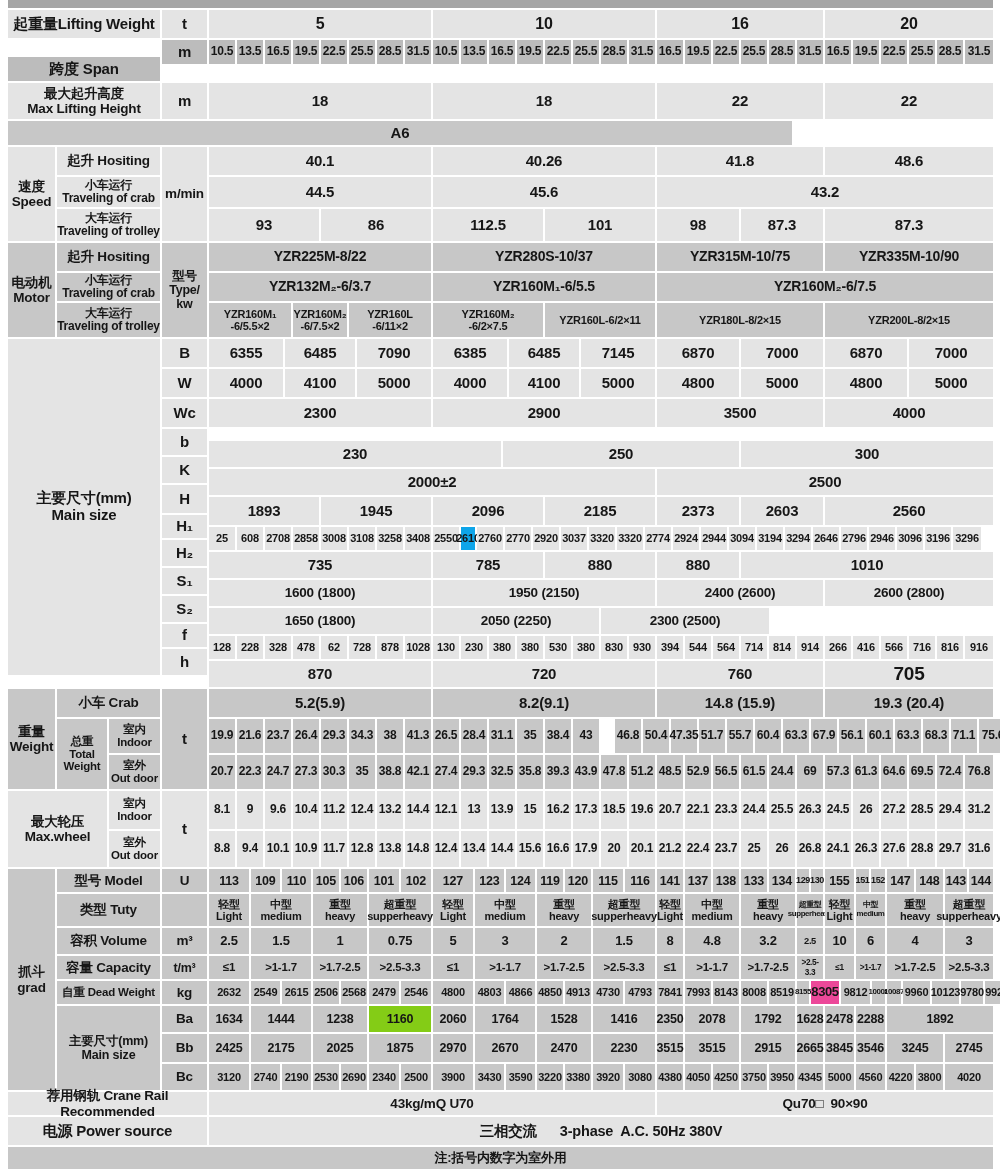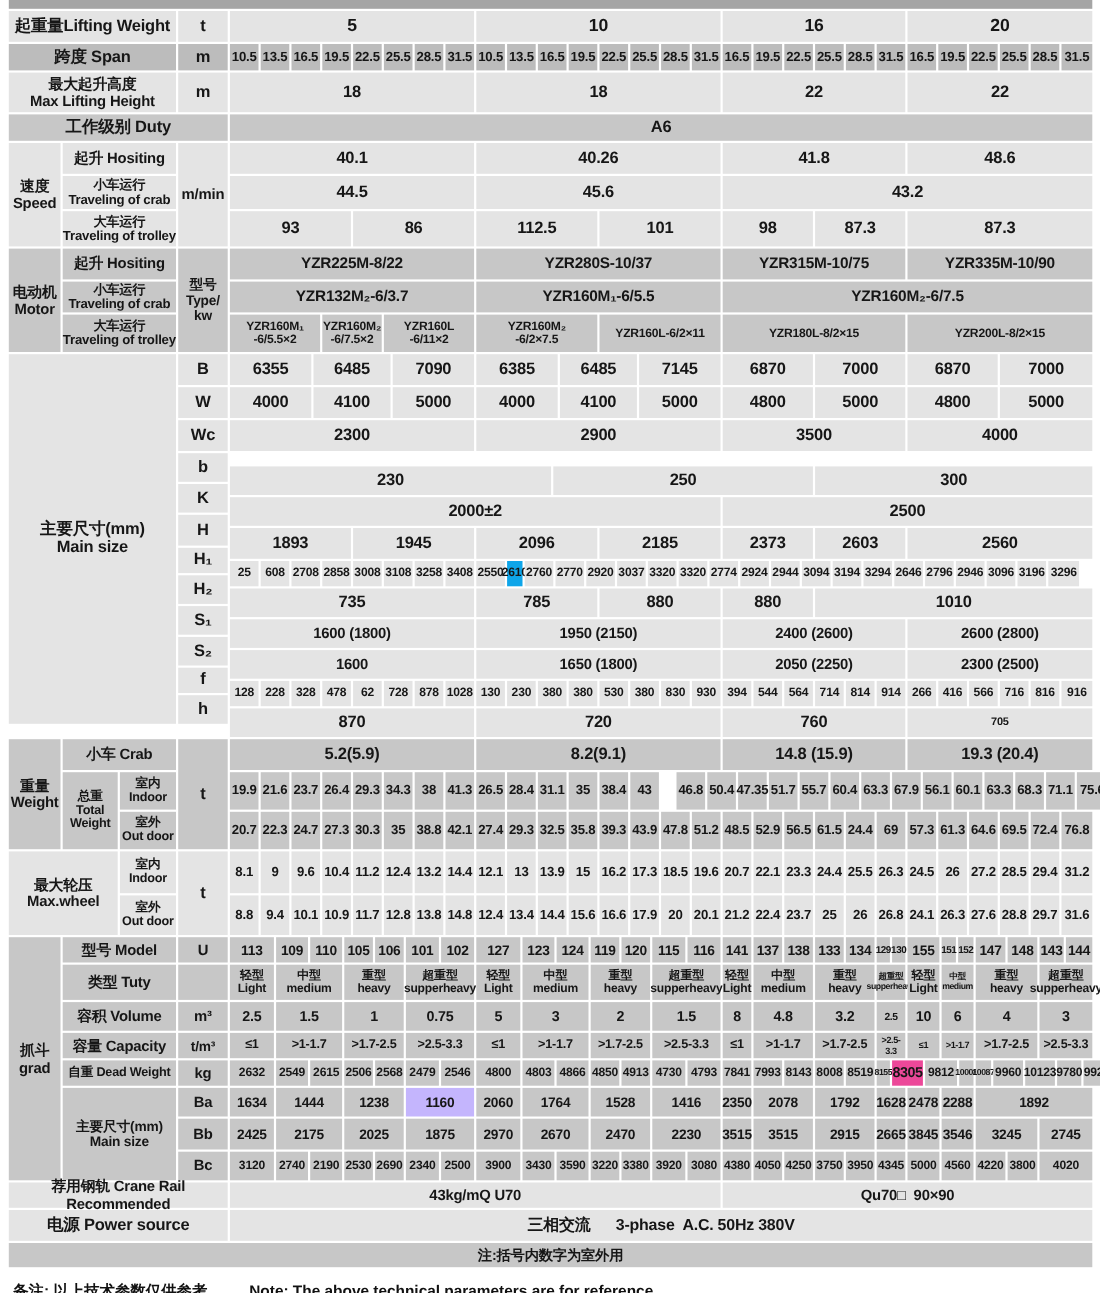--- a/index.html
+++ b/index.html
@@ -32,21 +32,21 @@
         <div class="drow" style="height: 28px;">
           <div class="cell" style="width: 222px; height: 28px; font-size: 16px; background: rgb(228, 228, 228);">5</div>
           <div class="cell" style="width: 222px; height: 28px; font-size: 16px; background: rgb(228, 228, 228);">10</div>
           <div class="cell" style="width: 166px; height: 28px; font-size: 16px; background: rgb(228, 228, 228);">16</div>
           <div class="cell" style="width: 168px; height: 28px; font-size: 16px; background: rgb(228, 228, 228);">20</div>
         </div>
       </div>
     </div>
     <div class="sec">
       <div class="col" style="width: 152px;">
-        <div class="cell" style="width: 152px; height: 24px; font-size: 15px; background: rgb(188, 188, 188);">跨度 Span</div>
+        <div class="cell" style="width: 152px; height: 24px; font-size: 15px; background: rgb(188, 188, 188); margin-top: 17px;">跨度 Span</div>
       </div>
       <div class="col" style="width: 45px;">
         <div class="cell" style="width: 45px; height: 24px; font-size: 15px; background: rgb(188, 188, 188);">m</div>
       </div>
       <div class="col">
         <div class="drow" style="height: 24px;">
           <div class="cell" style="width: 26px; height: 24px; font-size: 12px; background: rgb(188, 188, 188);">10.5</div>
           <div class="cell" style="width: 26px; height: 24px; font-size: 12px; background: rgb(188, 188, 188);">13.5</div>
           <div class="cell" style="width: 26px; height: 24px; font-size: 12px; background: rgb(188, 188, 188);">16.5</div>
           <div class="cell" style="width: 26px; height: 24px; font-size: 12px; background: rgb(188, 188, 188);">19.5</div>
@@ -88,23 +88,20 @@
       <div class="col">
         <div class="drow" style="height: 36px;">
           <div class="cell" style="width: 222px; height: 36px; font-size: 15px; background: rgb(228, 228, 228);">18</div>
           <div class="cell" style="width: 222px; height: 36px; font-size: 15px; background: rgb(228, 228, 228);">18</div>
           <div class="cell" style="width: 166px; height: 36px; font-size: 15px; background: rgb(228, 228, 228);">22</div>
           <div class="cell" style="width: 168px; height: 36px; font-size: 15px; background: rgb(228, 228, 228);">22</div>
         </div>
       </div>
     </div>
     <div class="sec">
-      <div class="col" style="width: 199px;">
-        <div class="cell" style="width: 199px; height: 24px; font-size: 15px; background: rgb(199, 199, 199);">工作级别 Duty</div>
-      </div>
       <div class="col">
         <div class="drow" style="height: 24px;">
           <div class="cell" style="width: 784px; height: 24px; font-size: 15px; background: rgb(199, 199, 199);">A6</div>
         </div>
       </div>
     </div>
     <div class="sec">
       <div class="col" style="width: 47px;">
         <div class="cell" style="width: 47px; height: 94px; font-size: 13.5px; background: rgb(228, 228, 228);">速度
 Speed</div>
@@ -291,21 +288,20 @@
           <div class="cell" style="width: 82px; height: 26px; font-size: 15px; background: rgb(228, 228, 228);">880</div>
           <div class="cell" style="width: 252px; height: 26px; font-size: 15px; background: rgb(228, 228, 228);">1010</div>
         </div>
         <div class="drow" style="height: 26px;">
           <div class="cell" style="width: 222px; height: 26px; font-size: 13.5px; background: rgb(228, 228, 228);">1600 (1800)</div>
           <div class="cell" style="width: 222px; height: 26px; font-size: 13.5px; background: rgb(228, 228, 228);">1950 (2150)</div>
           <div class="cell" style="width: 166px; height: 26px; font-size: 13.5px; background: rgb(228, 228, 228);">2400 (2600)</div>
           <div class="cell" style="width: 168px; height: 26px; font-size: 13.5px; background: rgb(228, 228, 228);">2600 (2800)</div>
         </div>
         <div class="drow" style="height: 26px;">
-          <div class="cell" style="width: 222px; height: 26px; font-size: 13.5px; background: rgb(228, 228, 228);">1600</div>
           <div class="cell" style="width: 222px; height: 26px; font-size: 13.5px; background: rgb(228, 228, 228);">1650 (1800)</div>
           <div class="cell" style="width: 166px; height: 26px; font-size: 13.5px; background: rgb(228, 228, 228);">2050 (2250)</div>
           <div class="cell" style="width: 168px; height: 26px; font-size: 13.5px; background: rgb(228, 228, 228);">2300 (2500)</div>
         </div>
         <div class="drow" style="height: 23px;">
           <div class="cell" style="width: 26px; height: 23px; font-size: 11px; background: rgb(228, 228, 228);">128</div>
           <div class="cell" style="width: 26px; height: 23px; font-size: 11px; background: rgb(228, 228, 228);">228</div>
           <div class="cell" style="width: 26px; height: 23px; font-size: 11px; background: rgb(228, 228, 228);">328</div>
           <div class="cell" style="width: 26px; height: 23px; font-size: 11px; background: rgb(228, 228, 228);">478</div>
           <div class="cell" style="width: 26px; height: 23px; font-size: 11px; background: rgb(228, 228, 228);">62</div>
@@ -330,21 +326,21 @@
           <div class="cell" style="width: 26px; height: 23px; font-size: 11px; background: rgb(228, 228, 228);">416</div>
           <div class="cell" style="width: 26px; height: 23px; font-size: 11px; background: rgb(228, 228, 228);">566</div>
           <div class="cell" style="width: 26px; height: 23px; font-size: 11px; background: rgb(228, 228, 228);">716</div>
           <div class="cell" style="width: 26px; height: 23px; font-size: 11px; background: rgb(228, 228, 228);">816</div>
           <div class="cell" style="width: 28px; height: 23px; font-size: 11px; background: rgb(228, 228, 228);">916</div>
         </div>
         <div class="drow" style="height: 26px;">
           <div class="cell" style="width: 222px; height: 26px; font-size: 15px; background: rgb(228, 228, 228);">870</div>
           <div class="cell" style="width: 222px; height: 26px; font-size: 15px; background: rgb(228, 228, 228);">720</div>
           <div class="cell" style="width: 166px; height: 26px; font-size: 15px; background: rgb(228, 228, 228);">760</div>
-          <div class="cell" style="width: 168px; height: 26px; font-size: 10px; background: rgb(228, 228, 228);">705</div>
+          <div class="cell" style="width: 168px; height: 26px; font-size: 19px; background: rgb(228, 228, 228);">705</div>
         </div>
       </div>
     </div>
     <div class="sec">
       <div class="col" style="width: 47px;">
         <div class="cell" style="width: 47px; height: 100px; font-size: 13.5px; background: rgb(199, 199, 199);">重量
 Weight</div>
       </div>
       <div class="col" style="width: 103px;">
         <div class="cell" style="width: 103px; height: 28px; font-size: 13.5px; background: rgb(199, 199, 199);">小车 Crab</div>
@@ -662,21 +658,21 @@
           <div class="cell sm" style="width: 14px; height: 23px; font-size: 7.92px; background: rgb(199, 199, 199);">10087</div>
           <div class="cell" style="width: 27px; height: 23px; font-size: 11px; background: rgb(199, 199, 199);">9960</div>
           <div class="cell" style="width: 27px; height: 23px; font-size: 11px; background: rgb(199, 199, 199);">10123</div>
           <div class="cell" style="width: 22px; height: 23px; font-size: 11px; background: rgb(199, 199, 199);">9780</div>
           <div class="cell" style="width: 24px; height: 23px; font-size: 11px; background: rgb(199, 199, 199);">9927</div>
         </div>
         <div class="drow" style="height: 26px;">
           <div class="cell" style="width: 40px; height: 26px; font-size: 12.5px; background: rgb(199, 199, 199);">1634</div>
           <div class="cell" style="width: 60px; height: 26px; font-size: 12.5px; background: rgb(199, 199, 199);">1444</div>
           <div class="cell" style="width: 54px; height: 26px; font-size: 12.5px; background: rgb(199, 199, 199);">1238</div>
-          <div class="cell" style="width: 62px; height: 26px; font-size: 12.5px; background: #c4b5fd;">1160</div>
+          <div class="cell" style="width: 62px; height: 26px; font-size: 12.5px; background: #84cc16;">1160</div>
           <div class="cell" style="width: 40px; height: 26px; font-size: 12.5px; background: rgb(199, 199, 199);">2060</div>
           <div class="cell" style="width: 60px; height: 26px; font-size: 12.5px; background: rgb(199, 199, 199);">1764</div>
           <div class="cell" style="width: 54px; height: 26px; font-size: 12.5px; background: rgb(199, 199, 199);">1528</div>
           <div class="cell" style="width: 62px; height: 26px; font-size: 12.5px; background: rgb(199, 199, 199);">1416</div>
           <div class="cell" style="width: 26px; height: 26px; font-size: 12.5px; background: rgb(199, 199, 199);">2350</div>
           <div class="cell" style="width: 54px; height: 26px; font-size: 12.5px; background: rgb(199, 199, 199);">2078</div>
           <div class="cell" style="width: 54px; height: 26px; font-size: 12.5px; background: rgb(199, 199, 199);">1792</div>
           <div class="cell" style="width: 26px; height: 26px; font-size: 12.5px; background: rgb(199, 199, 199);">1628</div>
           <div class="cell" style="width: 29px; height: 26px; font-size: 12.5px; background: rgb(199, 199, 199);">2478</div>
           <div class="cell" style="width: 29px; height: 26px; font-size: 12.5px; background: rgb(199, 199, 199);">2288</div>

